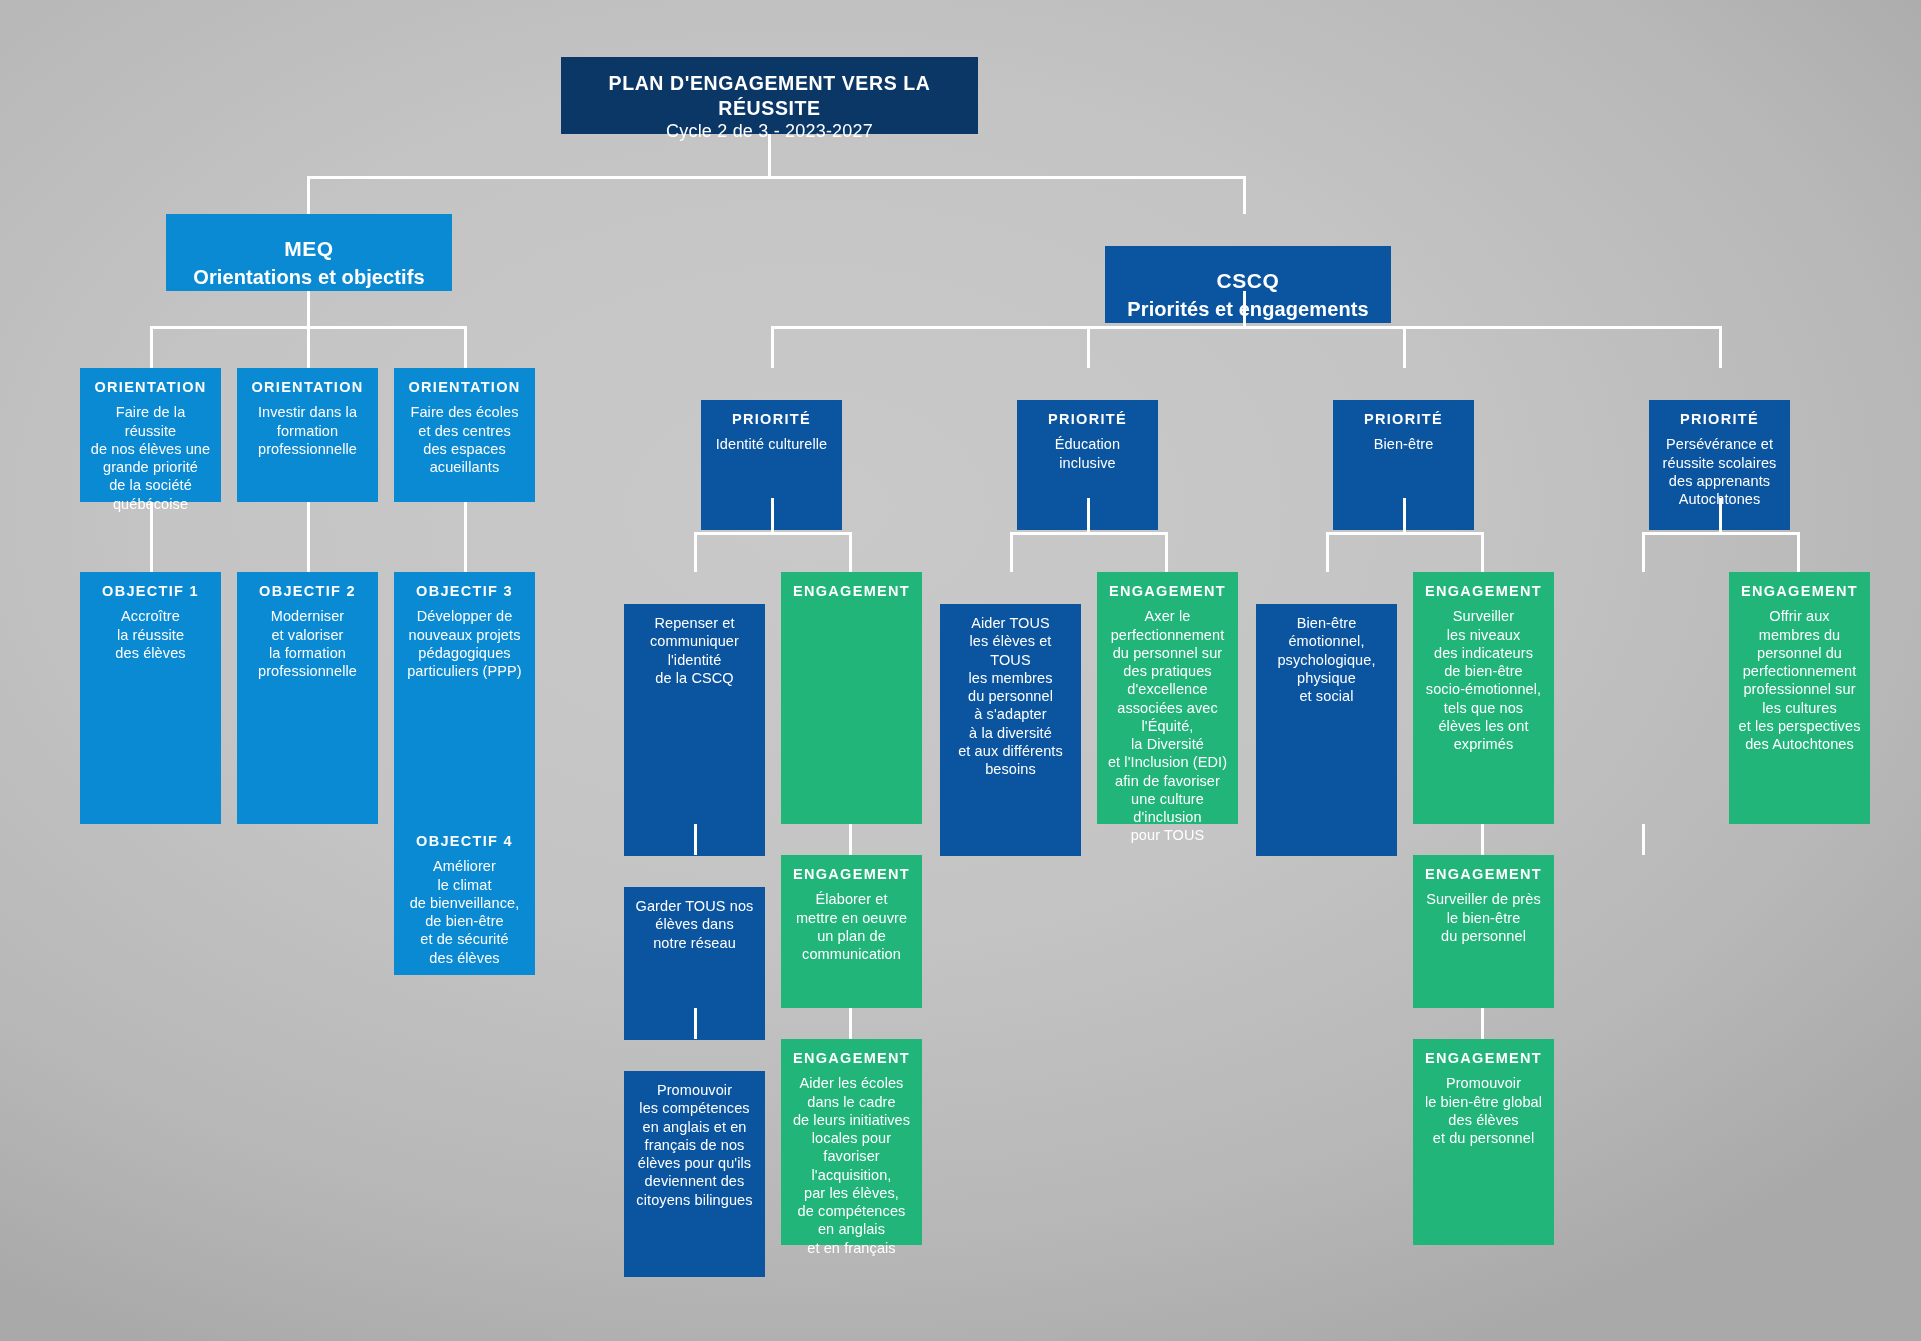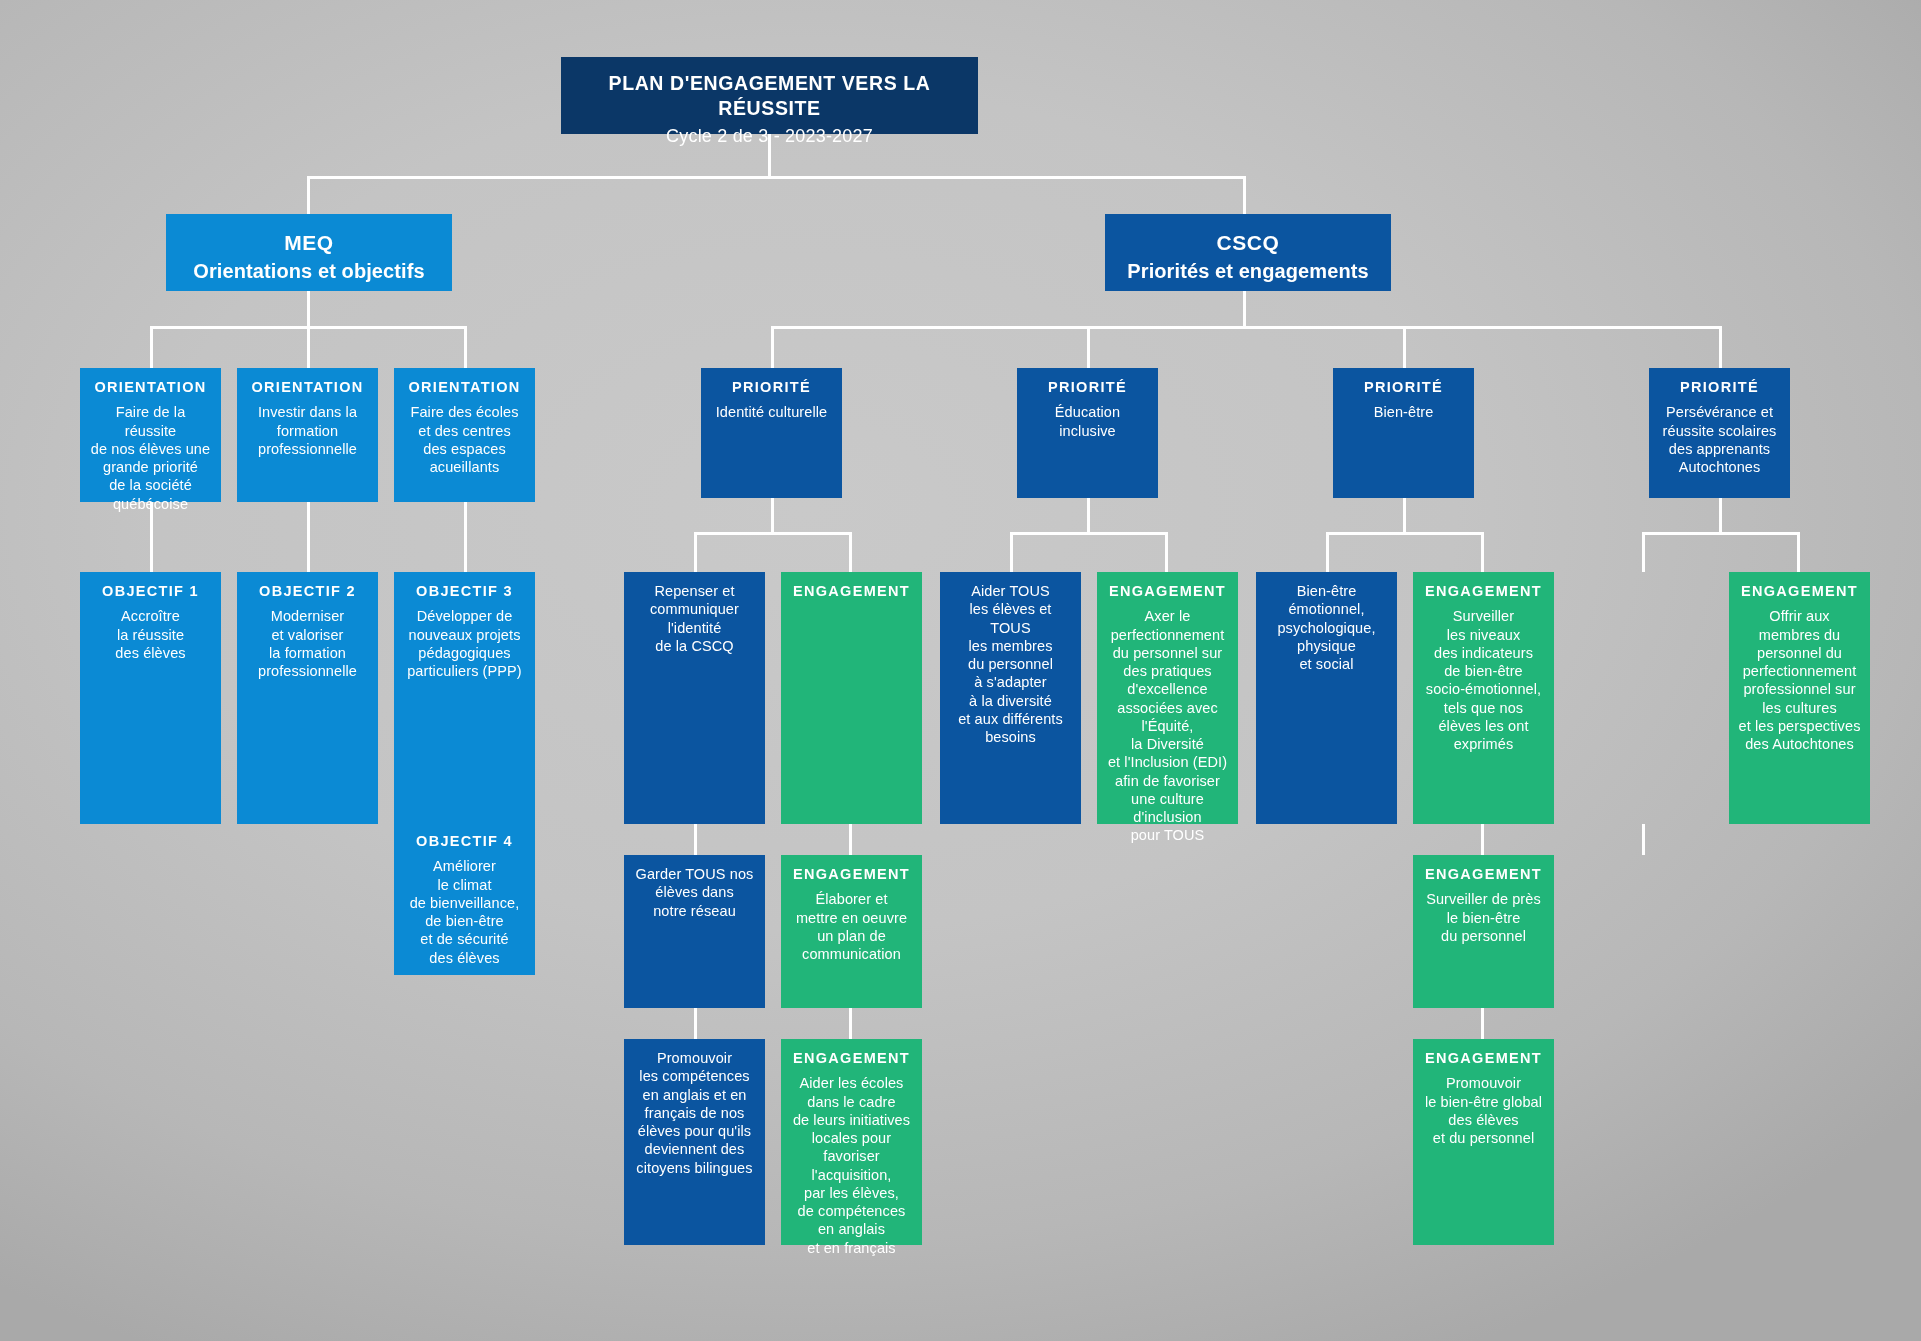--- a/index.html
+++ b/index.html
@@ -24,42 +24,42 @@
   .box{
     position:absolute;
     box-sizing:border-box;
     color:#ffffff;
     text-align:center;
     padding:10px 8px 8px 8px;
     line-height:1.26;
     letter-spacing:.1px;
   }
   .navy{background:#0b3767;}
-  .blue-mid{background:#0b55a0;}
+  .blue-mid{background:#0b55a0;margin-top:32px;}
   .blue-light{background:#0b8ad4;}
   .green{background:#21b579;}
 
   .hd{
     font-weight:bold;
     letter-spacing:1.1px;
     display:block;
   }
   .bd{display:block;}
 
   
   .title-box{
     width:417px;height:77px;
     left:561px;top:57px;
     padding-top:14px;
   }
   .title-box .hd{font-size:19.5px;letter-spacing:.6px;}
-  .title-box .bd{font-size:18px;margin-top:5px;letter-spacing:.2px;}
-
-  
-  .l1{height:77px;padding-top:16px;}
+  .title-box .bd{font-size:18px;letter-spacing:.2px;}
+
+  
+  .l1{height:77px;padding-top:22px;}
   .l1 .hd{font-size:21px;letter-spacing:.6px;}
   .l1 .bd{font-size:20px;margin-top:3px;font-weight:bold;}
 
   
   .l2 .hd{font-size:14.5px;letter-spacing:1.3px;}
   .l2 .bd{font-size:14.5px;margin-top:7px;}
 
   .l3 .hd{font-size:14.5px;letter-spacing:1.3px;}
   .l3 .bd{font-size:14.5px;margin-top:7px;}
   .l3 .bd.nohd{margin-top:0;}

